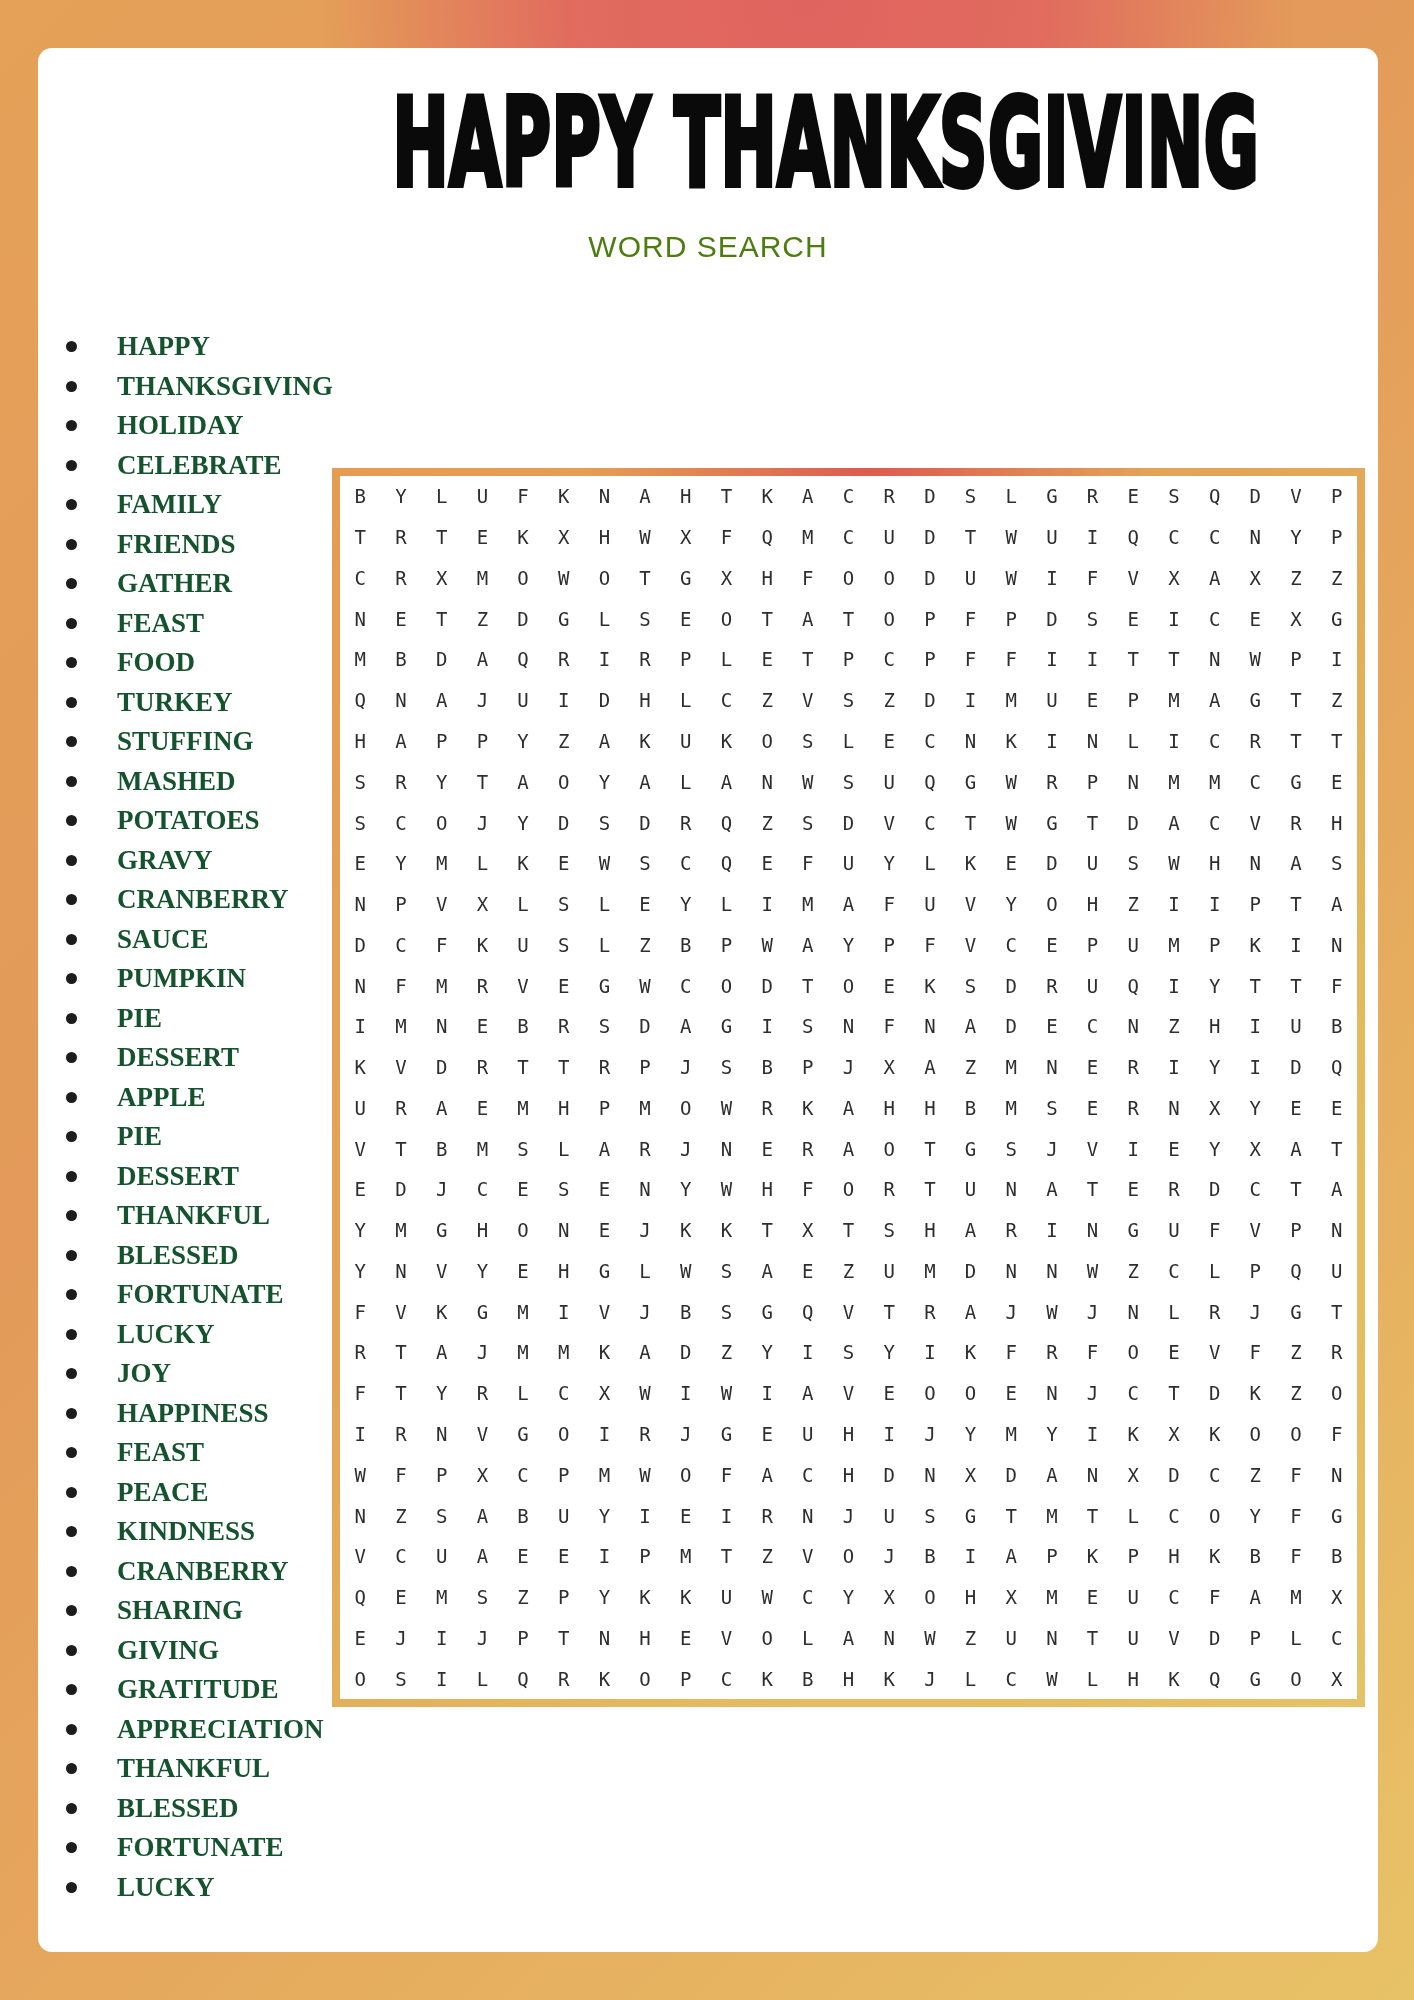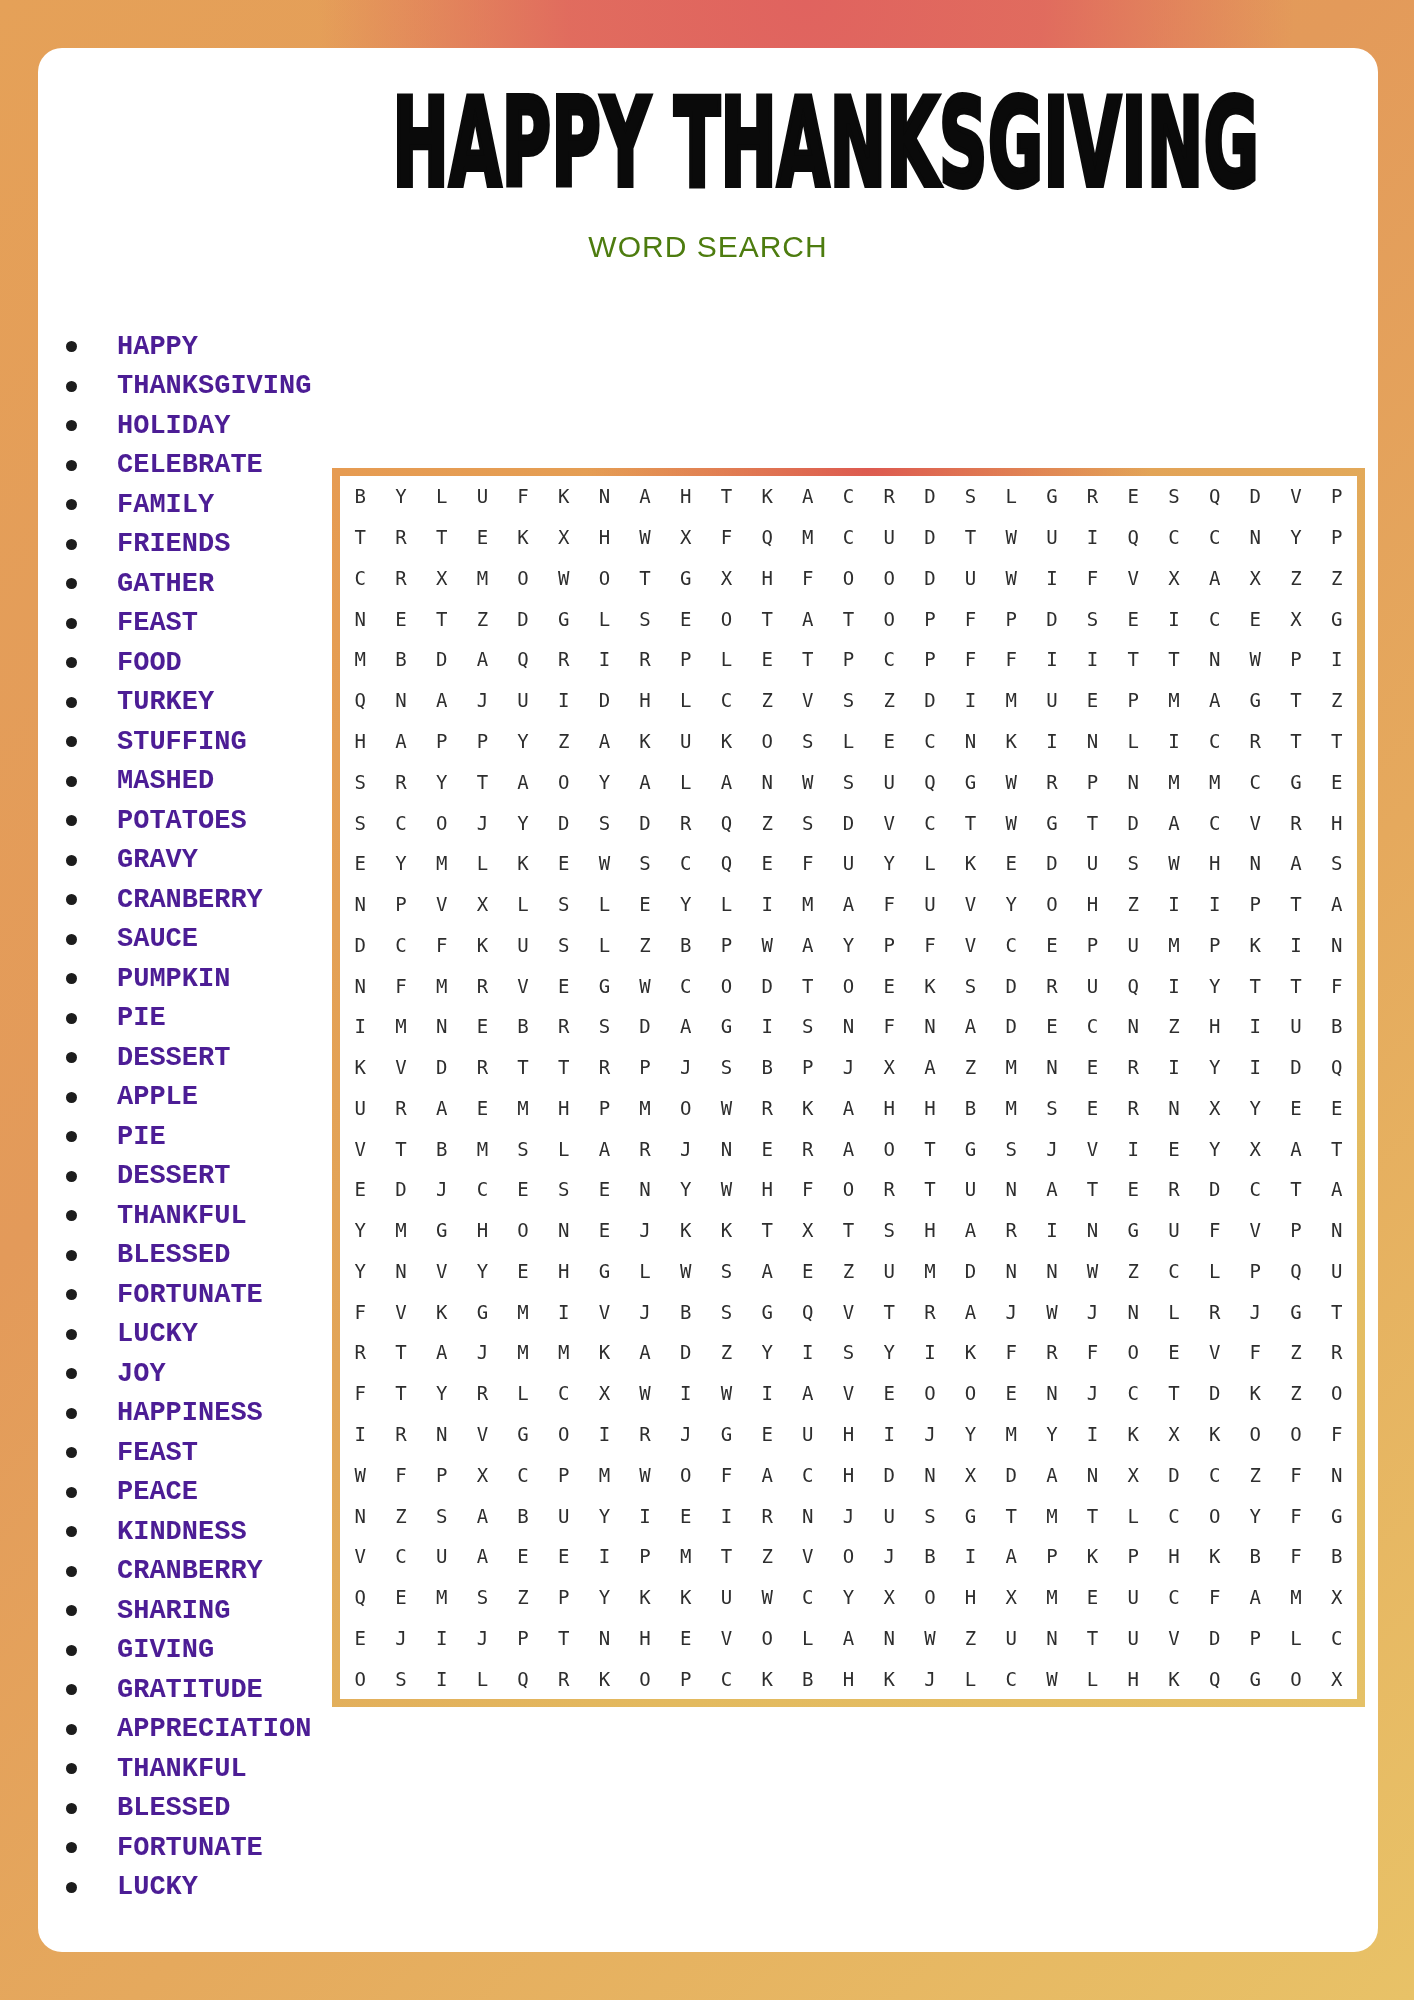--- a/index.html
+++ b/index.html
@@ -12,21 +12,21 @@
   .page-bg {
     position: absolute; inset: 0;
     background:
       radial-gradient(48% 34% at 57% 0%, #e0635f 0%, rgba(224,99,95,0.85) 35%, rgba(224,99,95,0) 72%),
       linear-gradient(137deg, #e5a158 0%, #e39a5a 38%, #e5a95d 64%, #e8c267 100%);
   }
   .card {
     position: absolute;
     left: 38px; top: 48px; right: 36px; bottom: 48px;
     background: #ffffff;
-    border-radius: 24px;
+    border-radius: 14px;
   }
   .title-wrap {
     position: absolute; top: 20px; left: 0; right: 0;
     text-align: center;
     height: 150px;
   }
   .title {
     display: inline-block;
     font-family: "DejaVu Sans", sans-serif;
     font-weight: 800;
@@ -48,24 +48,24 @@
   }
   .word-list {
     position: absolute;
     left: 28px; top: 279px;
     list-style: none;
   }
   .word-list li {
     display: flex;
     align-items: center;
     height: 39.5px;
-    font-family: Liberation Mono, monospace;
+    font-family: Liberation Serif, serif;
     font-weight: bold;
     font-size: 27px;
-    color: #4c1d95;
+    color: #14532d;
     white-space: nowrap;
     text-align: right;
   }
   .bullet {
     width: 11px; height: 11px;
     border-radius: 50%;
     background: #1c1c1c;
     margin-right: 40px;
     flex: 0 0 auto;
   }

